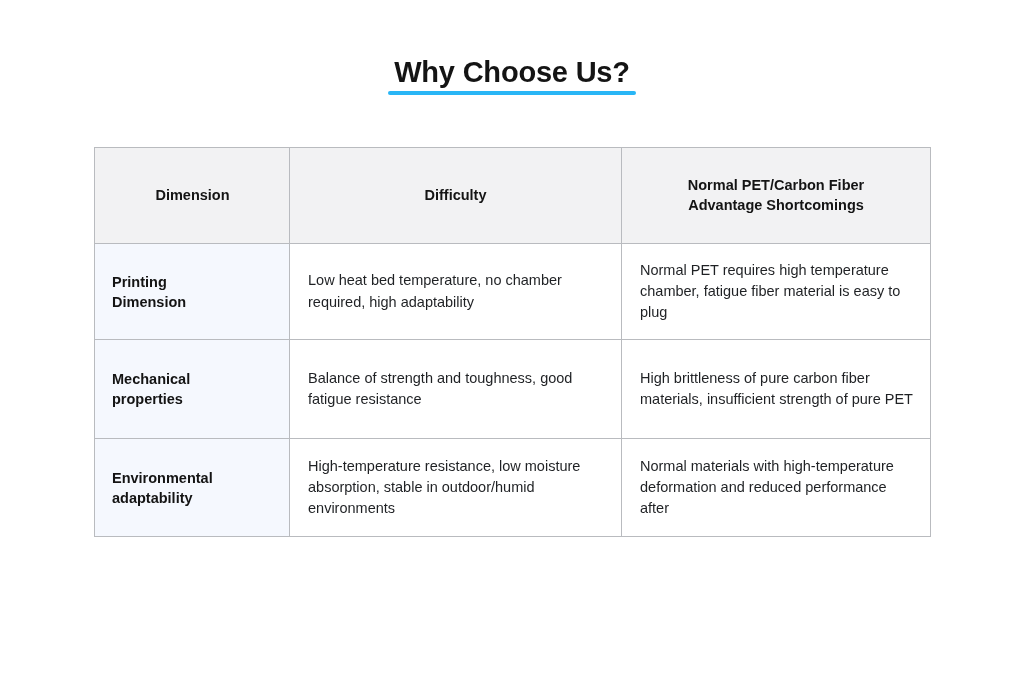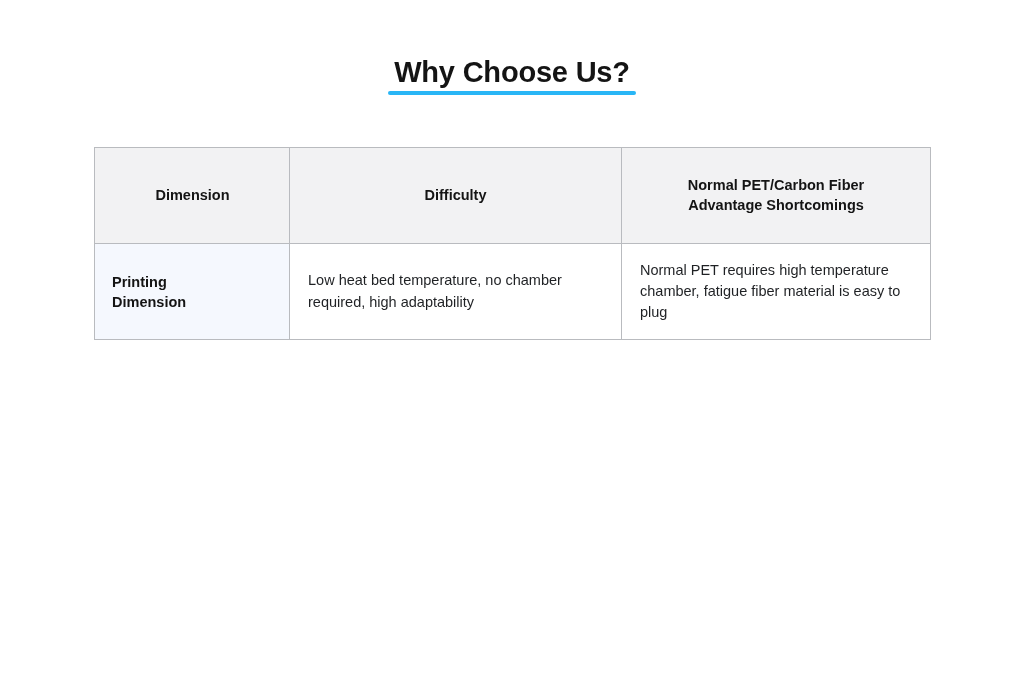--- a/index.html
+++ b/index.html
@@ -146,20 +146,36 @@
 
         <tr class="r1">
           <td class="dim">
             <div>Printing</div>
             <div>Dimension</div>
           </td>
           <td class="cell">Low heat bed temperature, no chamber required, high adaptability</td>
           <td class="cell">Normal PET requires high temperature chamber, fatigue fiber material is easy to plug</td>
         </tr>
 
+        <tr class="r2">
+          <td class="dim">
+            <div>Mechanical</div>
+            <div>properties</div>
+          </td>
+          <td class="cell">Balance of strength and toughness, good fatigue resistance</td>
+          <td class="cell">High brittleness of pure carbon fiber materials, insufficient strength of pure PET</td>
+        </tr>
 
+        <tr class="r3">
+          <td class="dim">
+            <div>Environmental</div>
+            <div>adaptability</div>
+          </td>
+          <td class="cell">High-temperature resistance, low moisture absorption, stable in outdoor/humid environments</td>
+          <td class="cell">Normal materials with high-temperature deformation and reduced performance after</td>
+        </tr>
 
 
       </tbody>
     </table>
   </div>
 
 </div>
 
 </body></html>

